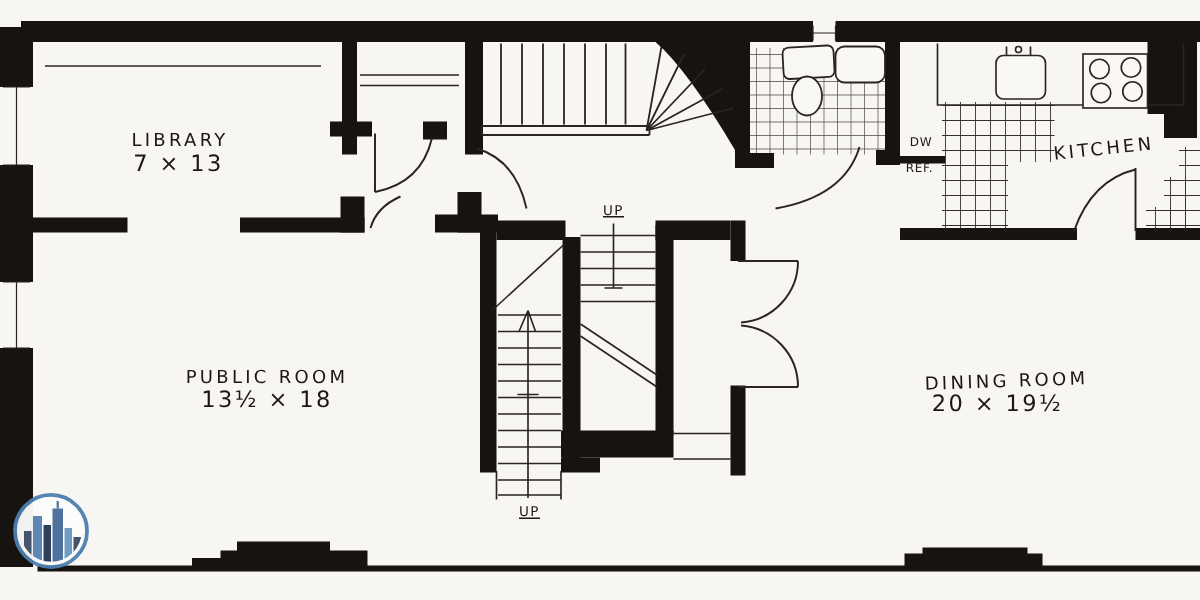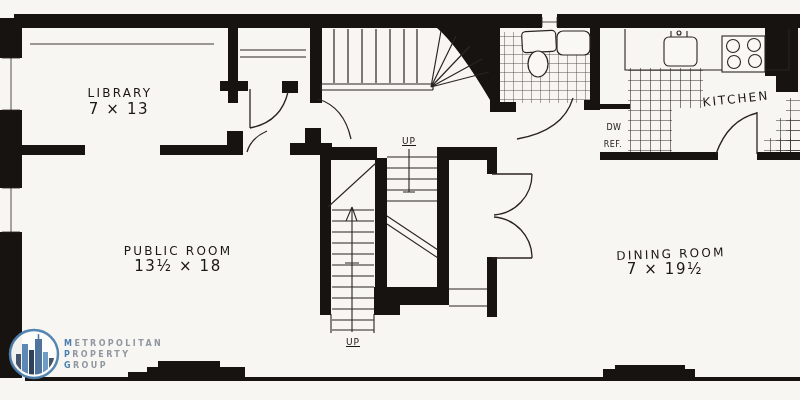--- a/index.html
+++ b/index.html
@@ -10,21 +10,21 @@
   }
   .region{position:absolute;}
   .label{
     position:absolute;transform:translate(-50%,-50%);
     color:#1b1713;white-space:nowrap;
     font-family:"DejaVu Sans",sans-serif;
   }
   .room-name{font-size:12px;letter-spacing:2.2px;}
   .dims{font-size:15px;letter-spacing:1.6px;}
   .up{font-size:9px;letter-spacing:1px;text-decoration:underline;}
-  .tiny{font-size:8px;letter-spacing:.5px;margin-top:32px;}
+  .tiny{font-size:8px;letter-spacing:.5px;}
   .tilt-2{transform:translate(-50%,-50%) rotate(-2deg);}
   .tilt-6{transform:translate(-50%,-50%) rotate(-6deg);}
   .plan-svg{position:absolute;left:0;top:0;}
   .logo{position:absolute;left:6px;top:326px;width:170px;height:62px;}
   .logo-svg{position:absolute;left:0;top:0;}
   .logo-text{position:absolute;left:58px;top:12px;}
   .logo-line{
     font-size:8px;font-weight:bold;letter-spacing:2.4px;line-height:11px;
     color:var(--logo-text,#9097a0);
   }
@@ -183,40 +183,35 @@
   <div class="label up" style="left:409px;top:141px">UP</div>
 
   <div class="label room-name tilt-6" style="left:736px;top:99px">KITCHEN</div>
   <div class="label tiny" style="left:614px;top:95px">DW</div>
   <div class="label tiny" style="left:613px;top:112px">REF.</div>
 
   <div class="label room-name" style="left:178px;top:251px">PUBLIC ROOM</div>
   <div class="label dims" style="left:178px;top:266px">13½ × 18</div>
 
   <div class="label room-name tilt-2" style="left:671px;top:254px">DINING ROOM</div>
-  <div class="label dims" style="left:665px;top:269px">7 × 19½</div>
+  <div class="label dims" style="left:665px;top:269px">20 × 19½</div>
 
   <div class="label up" style="left:353px;top:342px">UP</div>
 
   <div class="logo">
     <svg class="logo-svg" width="56" height="56" viewBox="0 0 56 56">
       <circle cx="28" cy="28" r="24" fill="#fdfdfc" stroke="#4d7fae" stroke-width="2.5" opacity="0.95"></circle>
       <g clip-path="url(#logoclip2)">
         <clipPath id="logoclip2">
             <circle cx="28" cy="28" r="20.5"></circle>
           </clipPath>
         <rect x="10" y="28" width="5" height="22" fill="#44546b"></rect>
         <rect x="16" y="18" width="6" height="32" fill="#5d87b4"></rect>
         <rect x="23" y="24" width="5" height="26" fill="#2f415a"></rect>
         <rect x="29" y="13" width="7" height="37" fill="#4f739c"></rect>
         <rect x="37" y="26" width="5" height="24" fill="#6f9cc4"></rect>
         <rect x="43" y="32" width="5" height="18" fill="#44546b"></rect>
         <path d="M32.5,7 V13" stroke="#4f739c" stroke-width="1.5"></path>
       </g>
     </svg>
-    <div class="logo-text">
-      <div class="logo-line">METROPOLITAN</div>
-      <div class="logo-line">PROPERTY</div>
-      <div class="logo-line">GROUP</div>
-    </div>
   </div>
 
 </div>
 
 </body></html>

